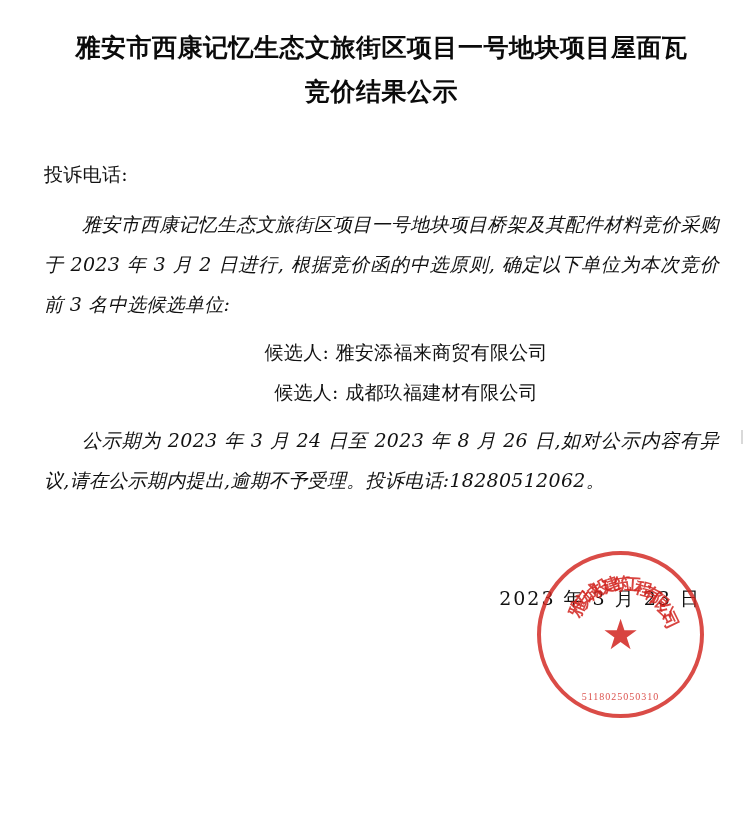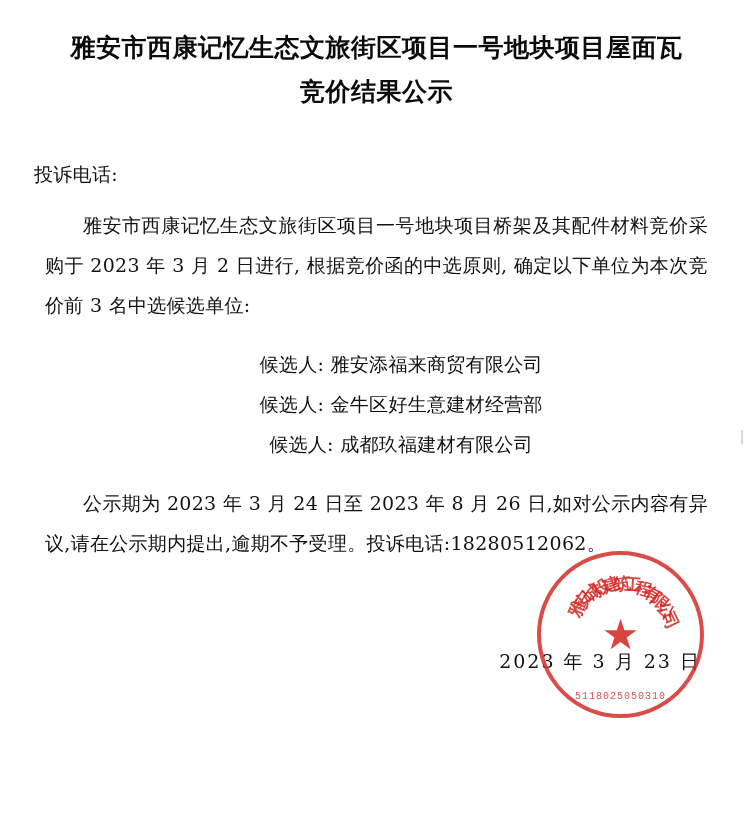--- a/index.html
+++ b/index.html
@@ -13,44 +13,45 @@
     position: relative;
     font-family: "DejaVu Serif", "Liberation Serif", serif;
     color: #111111;
     overflow: hidden;
   }
   .page {
     position: relative;
     width: 749px;
     height: 816px;
     box-sizing: border-box;
-    padding: 26px 30px 0 34px;
+    padding: 26px 30px 0 44px;
   }
   .doc-title {
     text-align: center;
     font-size: 25px;
     font-weight: bold;
     line-height: 44px;
     letter-spacing: 0.5px;
     margin: 0 28px;
     color: #0b0b0b;
   }
   .body-area {
     margin-top: 40px;
     font-size: 19px;
     line-height: 40px;
     letter-spacing: 0.3px;
   }
   .salutation {
     margin: 0 0 10px 0;
   }
   .para {
-    margin: 11px;
+    margin: 0;
     text-indent: 2em;
     text-align: justify;
+    font-style: italic;
   }
   .candidate {
     margin: 0;
     text-indent: 2.6em;
     text-align: center;
   }
   .spacer-sm { height: 8px; }
   .sign-block {
     margin-top: 78px;
     text-align: right;
@@ -109,21 +110,21 @@
   .seal-bottom-text {
     position: absolute;
     left: 0;
     bottom: 16px;
     width: 167px;
     text-align: center;
     font-size: 10px;
     color: #d2241f;
     letter-spacing: 1px;
     opacity: 0.8;
-    font-family: Liberation Mono, monospace;
+    font-family: Liberation Serif, serif;
   }
   .edge-mark {
     position: absolute;
     right: 6px;
     top: 430px;
     width: 2px;
     height: 14px;
     background: #d9d9d9;
   }
 </style>
@@ -136,21 +137,20 @@
 
   <div class="body-area">
 
     <p class="salutation">投诉电话:</p>
 
     <p class="para">雅安市西康记忆生态文旅街区项目一号地块项目桥架及其配件材料竞价采购于 2023 年 3 月 2 日进行, 根据竞价函的中选原则, 确定以下单位为本次竞价前 3 名中选候选单位:</p>
 
     <div class="spacer-sm"></div>
 
     <p class="candidate">候选人: 雅安添福来商贸有限公司</p>
-    <p class="candidate">候选人: 金牛区好生意建材经营部</p>
     <p class="candidate">候选人: 成都玖福建材有限公司</p>
 
     <div class="spacer-sm"></div>
 
     <p class="para">公示期为 2023 年 3 月 24 日至 2023 年 8 月 26 日,如对公示内容有异议,请在公示期内提出,逾期不予受理。投诉电话:18280512062。</p>
 
     <div class="sign-block">
       <div class="sign-date">2023 年 3 月 23 日</div>
     </div>
 

